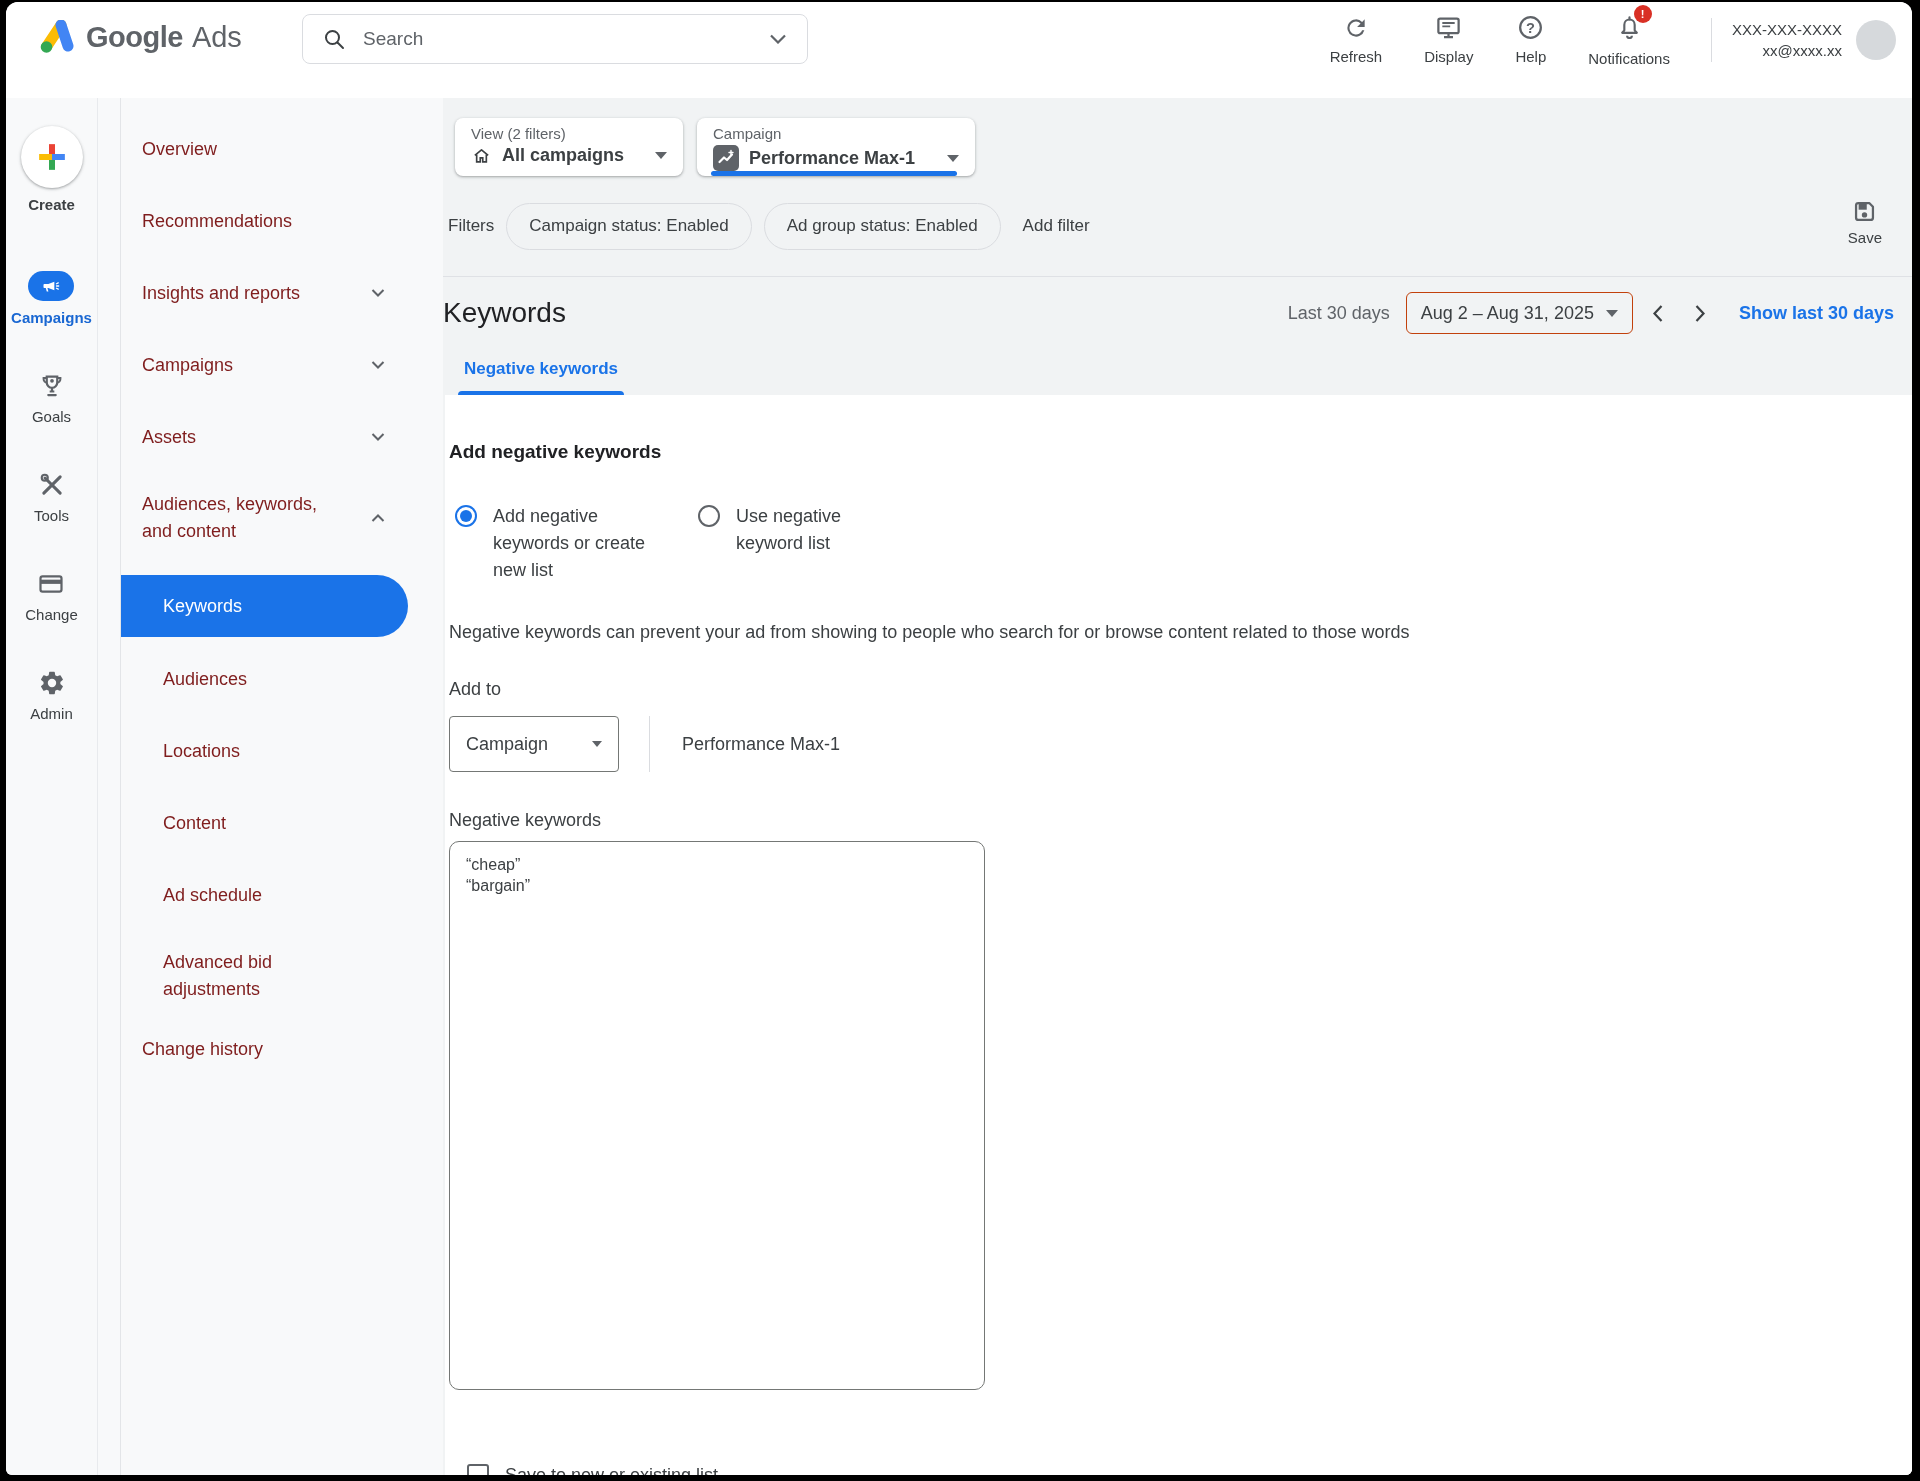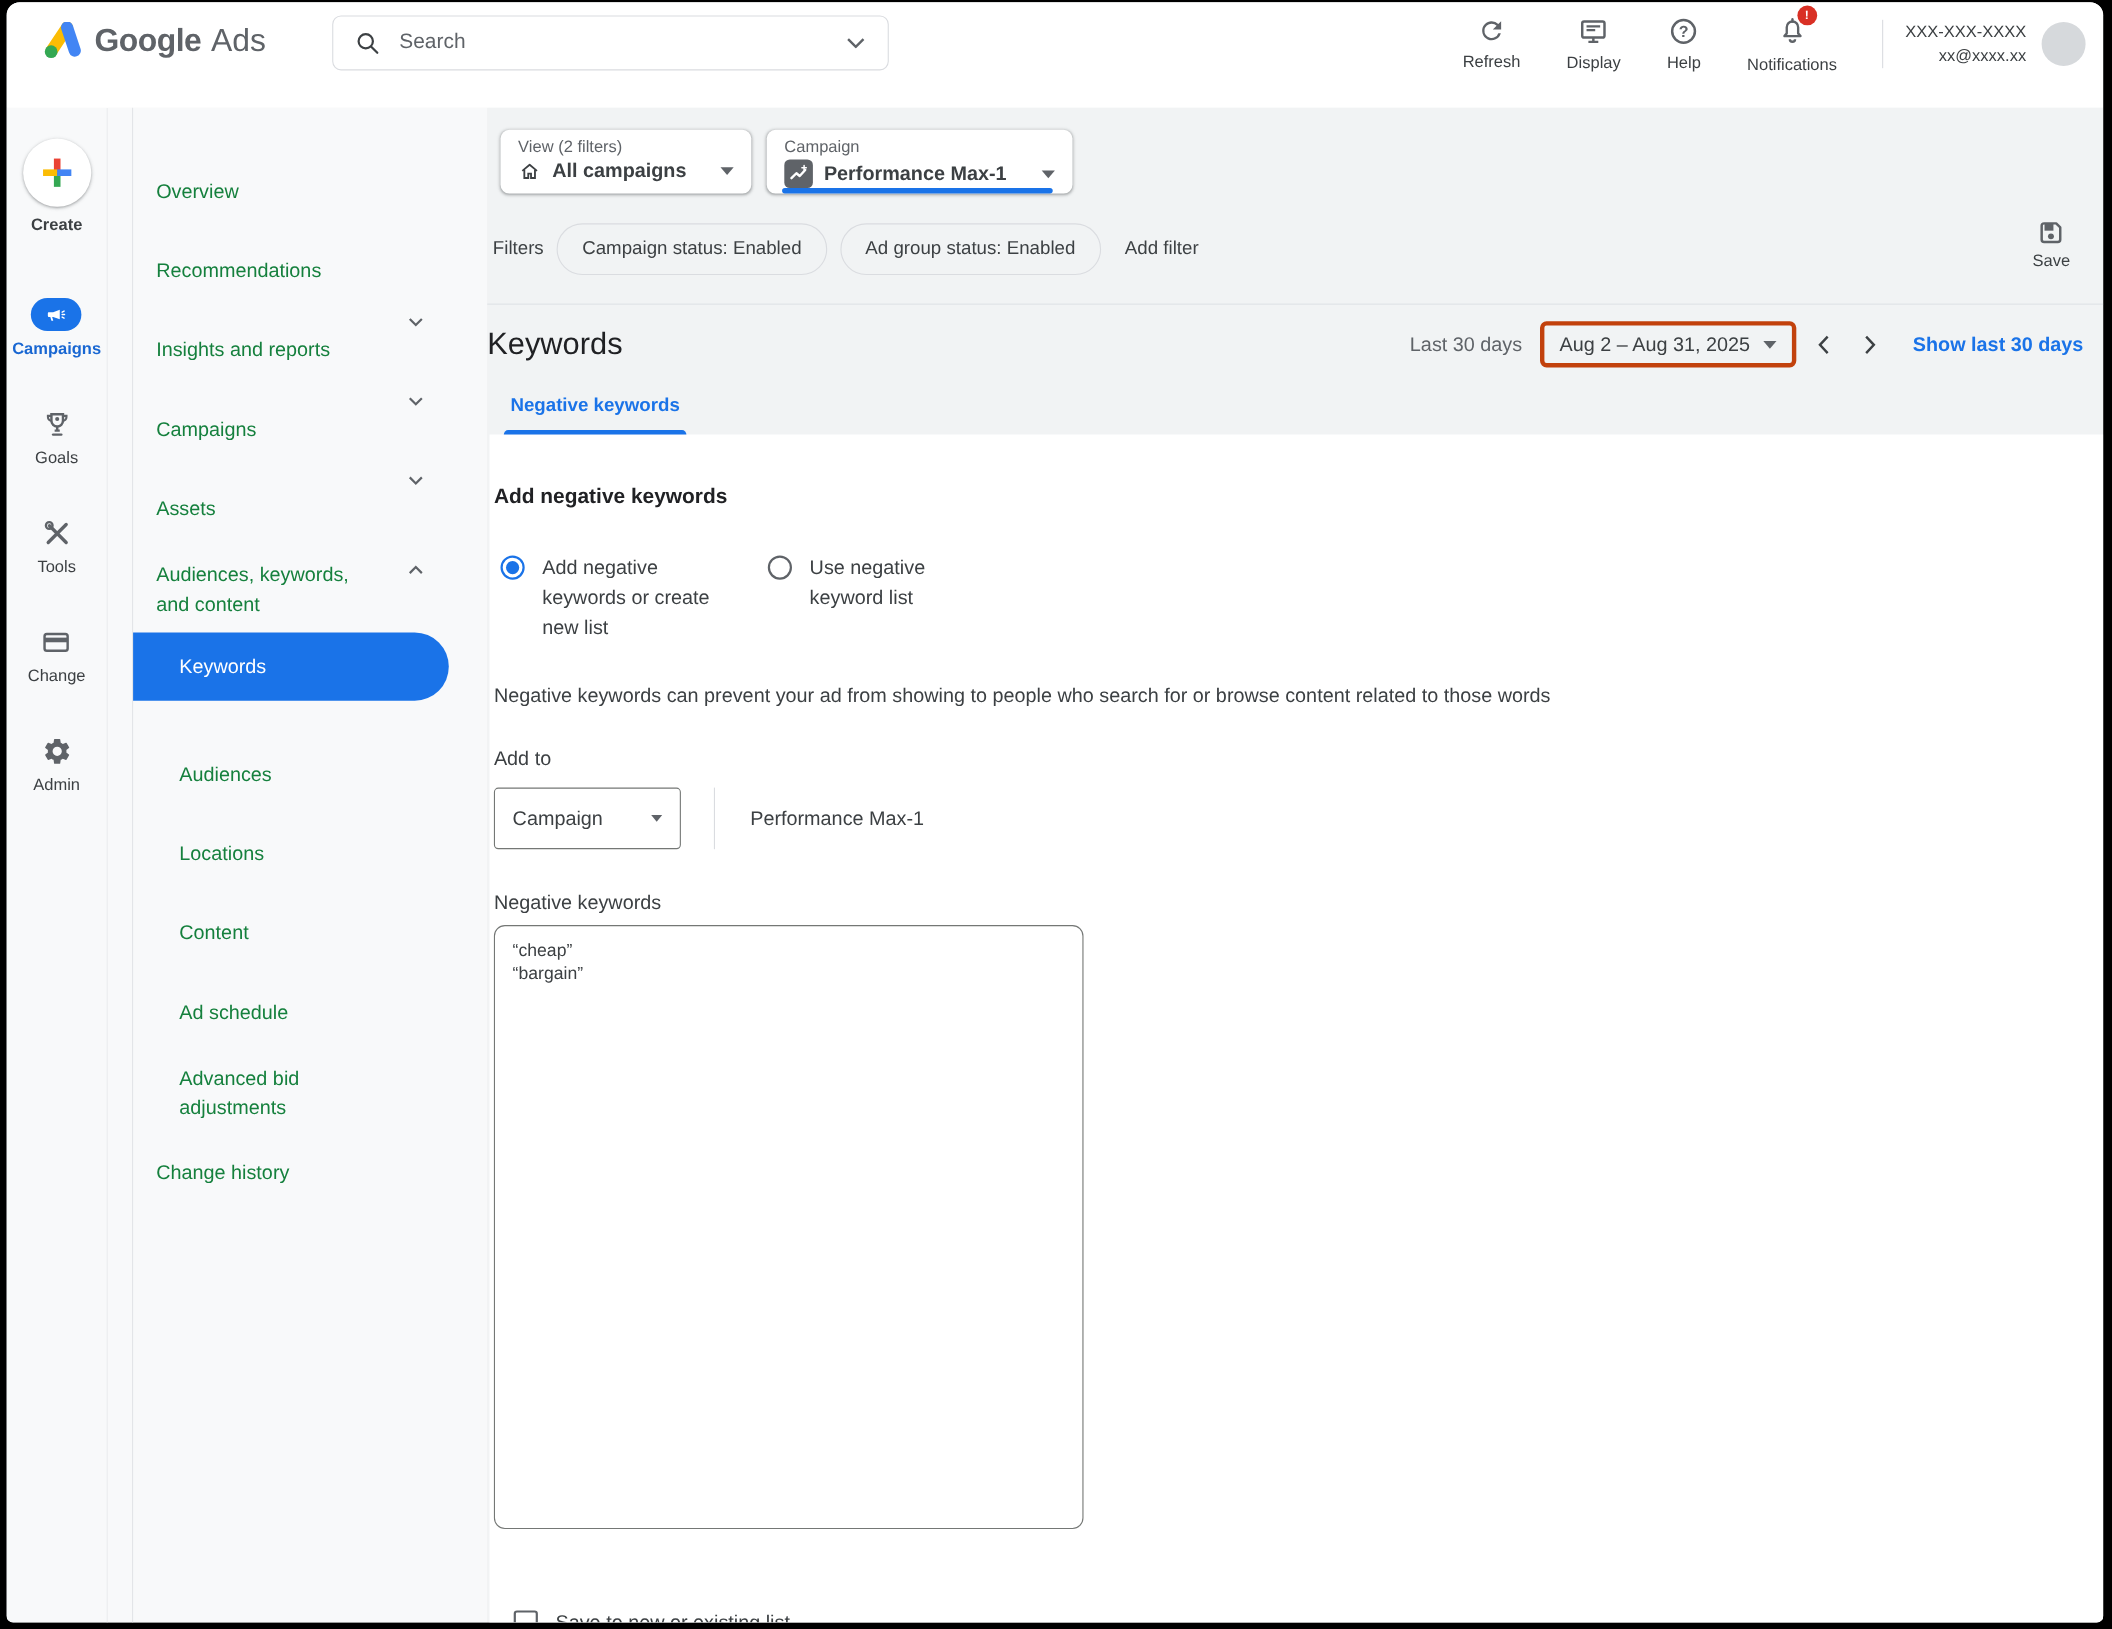--- a/index.html
+++ b/index.html
@@ -36,22 +36,22 @@
   .create-circle{width:62px;height:62px;border-radius:50%;background:#fff;display:flex;align-items:center;
         justify-content:center;box-shadow:0 1px 2px rgba(60,64,67,.3),0 1px 3px 1px rgba(60,64,67,.15);}
   .rail-label{font-size:15px;color:#3c4043;margin-top:8px;}
   .rail-item{display:flex;flex-direction:column;align-items:center;cursor:pointer;margin-top:46px;}
   .rail-item.first{margin-top:58px;}
   .camp-pill{width:46px;height:30px;border-radius:15px;background:#1a73e8;display:flex;align-items:center;justify-content:center;}
   .rail-item .active-label{color:#1967d2;font-weight:700;}
 
   .subnav{width:345px;background:#f8f9fa;position:relative;flex-shrink:0;padding-top:15px;box-sizing:border-box;}
   .subnav::before{content:"";position:absolute;left:22px;top:0;bottom:0;width:1px;background:#e3e5e8;}
-  .nav-item{position:relative;display:flex;align-items:flex-end;height:72px;padding:0 62px 0 44px;
-            font-size:18px;color:#15803d;cursor:pointer;box-sizing:border-box;}
+  .nav-item{position:relative;display:flex;align-items:center;height:72px;padding:0 62px 0 44px;
+            font-size:18px;color:#7f1d1d;cursor:pointer;box-sizing:border-box;}
   .nav-item.two{height:90px;line-height:27px;}
   .nav-item.sub{padding-left:65px;}
   .nav-item .chev{position:absolute;right:58px;top:50%;transform:translateY(-50%);}
   .nav-item .chev.up{transform:translateY(-50%) rotate(180deg);}
   .nav-item .wrap200{width:205px;}
   .nav-item .wrap170{width:175px;}
   .nav-pill{margin:12px 0 6px 22px;width:288px;height:62px;background:#1a73e8;border-radius:0 31px 31px 0;
             display:flex;align-items:center;padding-left:43px;color:#fff;font-size:18px;cursor:pointer;box-sizing:border-box;}
   .nav-item.hist{height:56px;}
 
@@ -76,21 +76,21 @@
         padding:0 22px;font-size:17px;color:#3c4043;margin-right:12px;cursor:pointer;box-sizing:border-box;}
   .add-filter{font-size:17px;color:#3c4043;margin-left:10px;cursor:pointer;}
   .save-widget{position:absolute;right:30px;top:-4px;display:flex;flex-direction:column;align-items:center;cursor:pointer;}
   .save-widget span{font-size:15px;color:#3c4043;margin-top:4px;}
   .hdivider{height:1px;background:#dfe1e5;margin-top:26px;}
 
   .title-row{display:flex;align-items:center;margin-top:8px;height:56px;padding-right:18px;}
   .page-title{font-size:28px;font-weight:400;color:#202124;}
   .title-right{margin-left:auto;display:flex;align-items:center;}
   .date-preset{font-size:18px;color:#5f6368;margin-right:16px;}
-  .date-box{height:42px;border:4px solid #c2410c;border-radius:6px;display:flex;align-items:center;
+  .date-box{height:42px;border:1px solid #c2410c;border-radius:6px;display:flex;align-items:center;
             padding:0 14px;font-size:18px;color:#3c4043;cursor:pointer;box-sizing:border-box;}
   .date-box .tri{margin-left:12px;}
   .date-nav{width:34px;height:34px;display:flex;align-items:center;justify-content:center;cursor:pointer;margin-left:8px;}
   .show-link{font-size:18px;font-weight:700;color:#1a73e8;margin-left:22px;cursor:pointer;white-space:nowrap;}
 
   .tab-row{margin:12px 0 0 15px;display:flex;}
   .tab{position:relative;padding:6px 6px 16px 6px;font-size:17px;font-weight:700;color:#1a73e8;cursor:pointer;}
   .tab::after{content:"";position:absolute;left:0;right:0;bottom:0;height:4px;background:#1a73e8;border-radius:4px 4px 0 0;}
 
   .panel{flex:1;background:#fff;margin-left:2px;padding:0 0 0 4px;box-sizing:border-box;overflow:hidden;}

